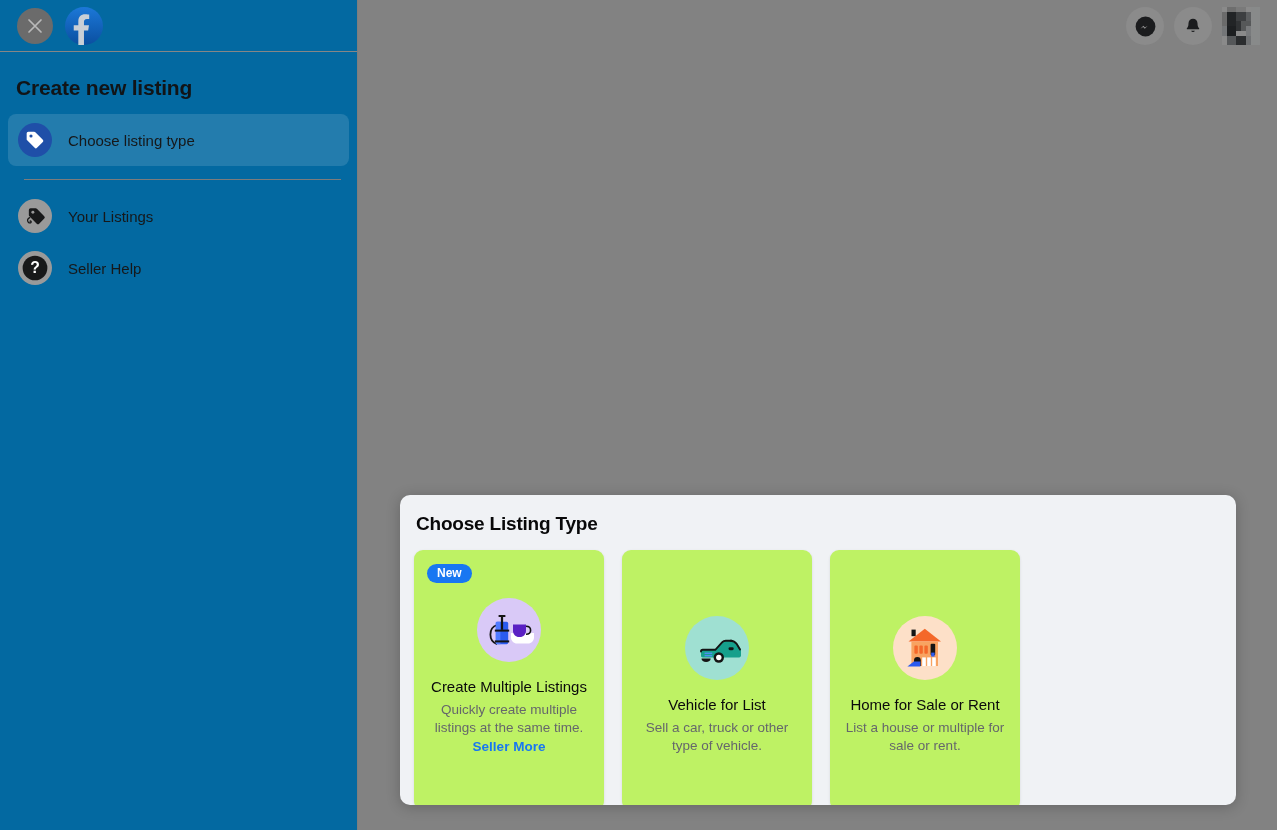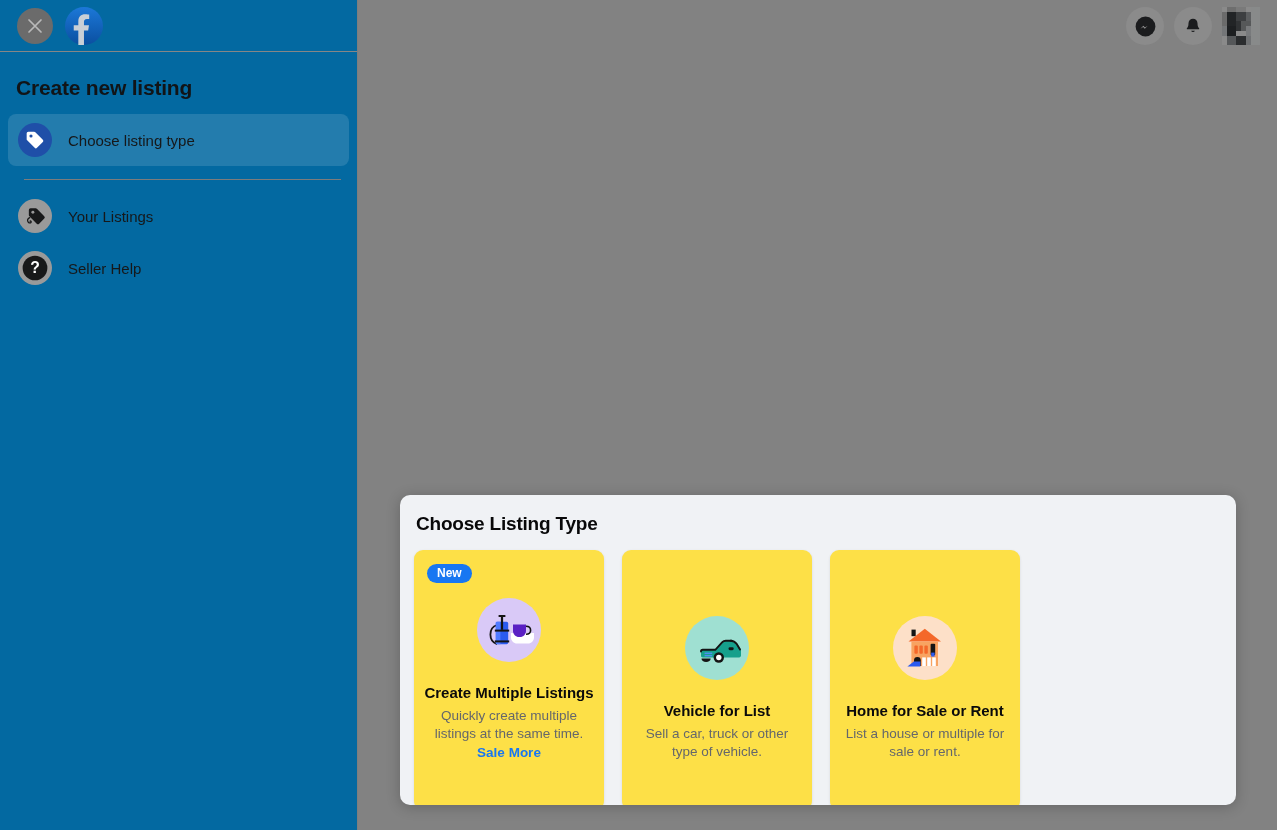--- a/index.html
+++ b/index.html
@@ -140,21 +140,21 @@
   .cards {
     display: flex;
     gap: 18px;
     margin-top: 15px;
   }
 
   .card {
     position: relative;
     width: 190px;
     height: 260px;
-    background: #fde047;
+    background: #bef264;
     border-radius: 9px;
     box-shadow: 0 1px 3px rgba(0,0,0,0.10);
     cursor: pointer;
     display: flex;
     flex-direction: column;
     align-items: center;
   }
 
   .badge {
     position: absolute;
@@ -166,23 +166,23 @@
     padding: 3px 10px 4px 10px;
     border-radius: 11px;
     line-height: 1;
   }
 
   .card-art { margin-top: 66px; }
   .card-art.shifted { margin-top: 48px; }
   .card-art svg { display: block; }
 
   .card-title {
-    margin-top: 21px;
+    margin-top: 15px;
     font-size: 15px;
-    font-weight: bold;
+    font-weight: normal;
     color: #0a0a0b;
     text-align: center;
     line-height: 1.36;
     padding: 0 8px;
   }
 
   .card-desc {
     margin-top: 4px;
     font-size: 13.5px;
     color: #65676b;
@@ -322,21 +322,21 @@
             <rect x="17.8" y="31.6" width="14.4" height="2" fill="#141414"></rect>
             <rect x="17.8" y="42.4" width="14.4" height="2" fill="#141414"></rect>
             <rect x="23.9" y="17.8" width="2.2" height="14" fill="#141414"></rect>
             <rect x="21.4" y="17" width="7.2" height="1.9" rx="0.9" fill="#141414"></rect>
             <path d="M36 26.5h13v6.5c0 3.3-2.7 6-6 6h-1c-3.3 0-6-2.7-6-6z" fill="#5a20c4"></path>
             <path d="M49 28.2c3.2 0 4.6 1.8 4.6 4 0 2.3-1.6 4-4.6 4" stroke="#141414" stroke-width="1.6" fill="none"></path>
           </svg>
         </div>
         <div class="card-title">Create Multiple Listings</div>
         <div class="card-desc">Quickly create multiple listings at the same time.</div>
-        <a class="card-link">Sale More</a>
+        <a class="card-link">Seller More</a>
       </div>
 
       <div class="card">
         <div class="card-art">
           <svg width="64" height="64" viewBox="0 0 64 64">
             <circle cx="32" cy="32" r="32" fill="#9fe0d2"></circle>
             <path d="M16 35.5c0-.9.8-1.7 1.7-1.7h12.6l7-7.6c.9-1 2.2-1.5 3.5-1.5h5.8c2.6 0 4.8 1.4 6.1 3.4l3.3 5.3v6.2c0 1-.8 1.8-1.8 1.8H17.7c-.9 0-1.7-.8-1.7-1.7z" fill="#16a08c"></path>
             <path d="M16 35.5c0-.9.8-1.7 1.7-1.7h12.6l7-7.6c.9-1 2.2-1.5 3.5-1.5h5.8" stroke="#141414" stroke-width="1.9" fill="none" stroke-linecap="round"></path>
             <path d="M45.6 24.7c2.6 0 4.8 1.4 6.1 3.4l3.3 5.3" stroke="#141414" stroke-width="1.9" fill="none" stroke-linecap="round"></path>
             <rect x="43.5" y="31.2" width="5.2" height="3" rx="1.4" fill="#141414"></rect>

